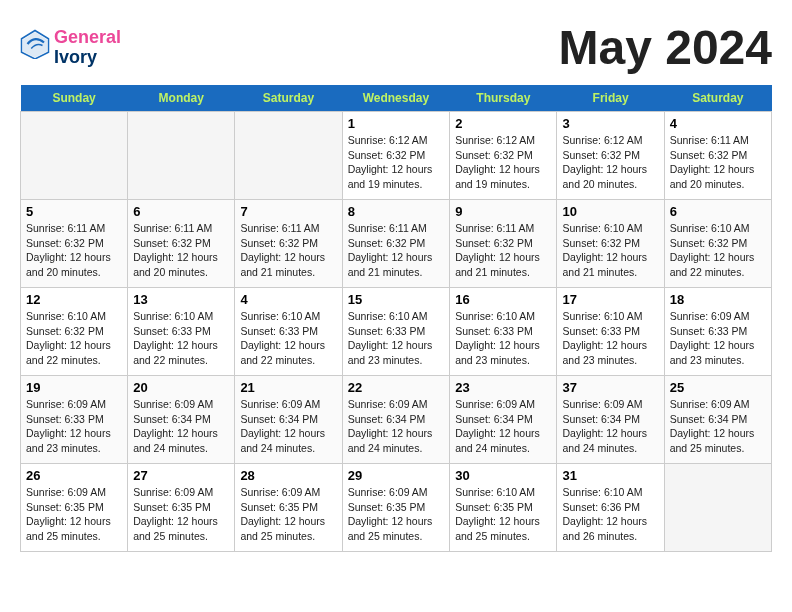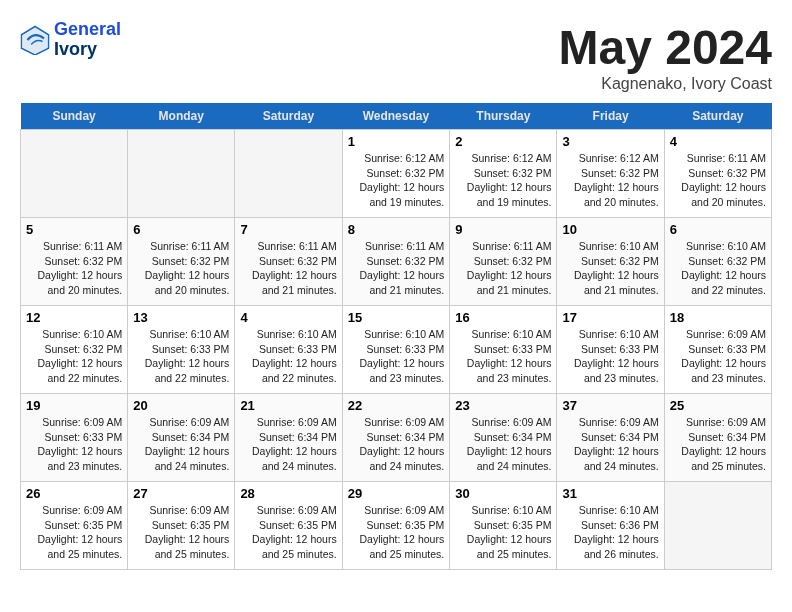--- a/index.html
+++ b/index.html
@@ -22,21 +22,21 @@
       gap: 4px;
     }
     .logo-text {
       display: flex;
       flex-direction: column;
       font-size: 18px;
       font-weight: bold;
       color: #003366;
       line-height: 1.1;
     }
-    .logo-text span:first-child { color: #1d4ed8; }
+    .logo-text span:first-child { color: #ec4899; margin-top: 8px; }
     .logo-icon {
       width: 30px;
       height: 30px;
     }
     .title-area {
       text-align: right;
     }
     .month-title {
       font-size: 48px;
       font-weight: bold;
@@ -46,21 +46,21 @@
       font-size: 16px;
       color: #444;
     }
     table {
       width: 100%;
       border-collapse: collapse;
       font-size: 11px;
     }
     .day-header {
       background-color: #1a6bbf;
-      color: #e5e5e5;
+      color: #bef264;
       text-align: center;
       padding: 6px 4px;
       font-size: 12px;
       font-weight: bold;
     }
     td {
       border: 1px solid #ccc;
       vertical-align: top;
       padding: 4px 5px;
       width: 108px;
@@ -76,21 +76,20 @@
     .day-num {
       font-weight: bold;
       font-size: 13px;
       display: block;
       margin-bottom: 2px;
     }
     .day-info {
       font-size: 10.5px;
       color: #222;
       line-height: 1.4;
-      text-align: right;
     }
     tr:nth-child(even) td:not(.empty) {
       background: #fafafa;
     }
   </style>
 </head>
 <body>
 
 <div class="header-area">
   <div class="logo">
@@ -100,21 +99,20 @@
       <path d="M10,20 Q20,8 32,18" stroke="#1a6bbf" stroke-width="3" fill="none"></path>
       <path d="M15,26 Q22,18 30,22" stroke="#1a6bbf" stroke-width="2" fill="none"></path>
     </svg>
     <div class="logo-text">
       <span>General</span>
       <span>Ivory</span>
     </div>
   </div>
   <div class="title-area">
     <div class="month-title">May 2024</div>
-    <div class="location-title">Kagnenako, Ivory Coast</div>
   </div>
 </div>
 
 <table>
   <thead>
     <tr>
     <th class="day-header">Sunday</th>
         <th class="day-header">Monday</th>
         <th class="day-header">Saturday</th>
         <th class="day-header">Wednesday</th>

